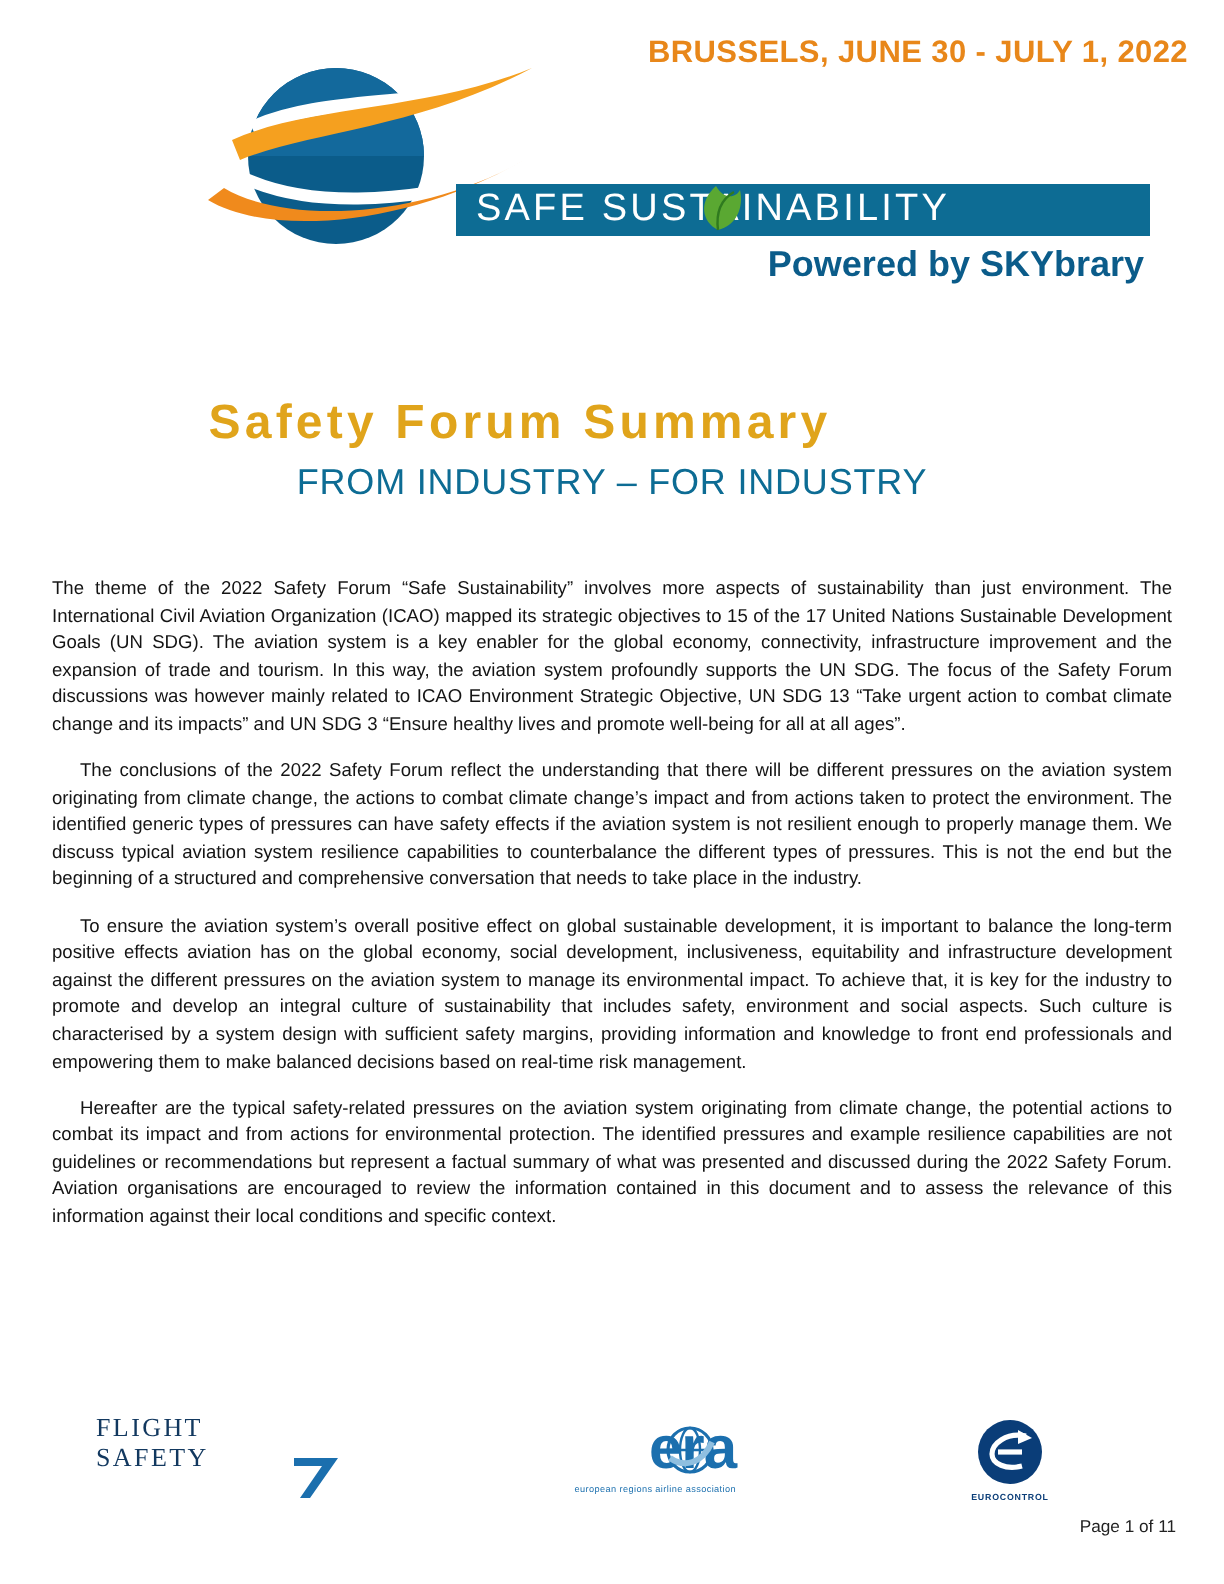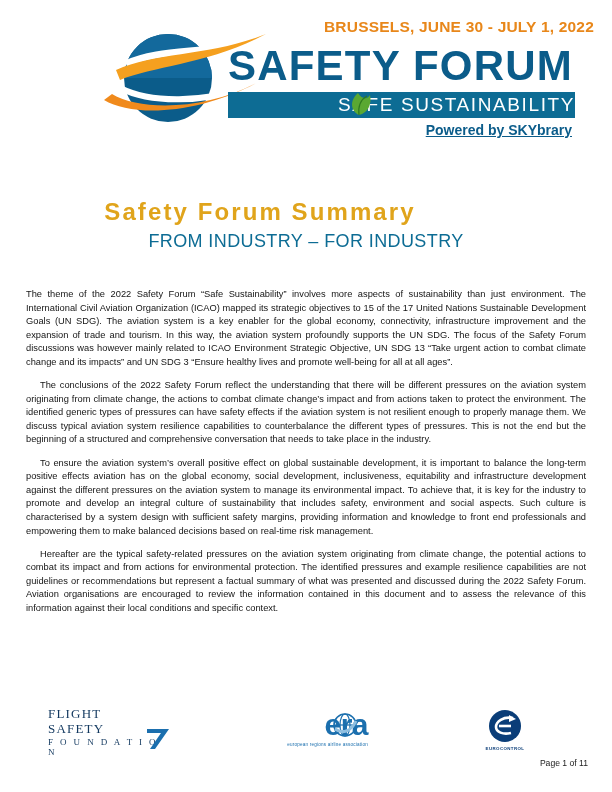--- a/index.html
+++ b/index.html
@@ -22,21 +22,20 @@
     box-sizing: border-box;
   }
 
   
   .banner {
     position: absolute;
     left: 0;
     top: 0;
     width: 612px;
     height: 160px;
-    text-align: right;
   }
   .banner-date {
     position: absolute;
     right: 18px;
     top: 18px;
     font-size: 15.5px;
     font-weight: bold;
     letter-spacing: 0.2px;
     color: #e8871a;
     font-family: "Liberation Sans", sans-serif;
@@ -84,25 +83,24 @@
     position: absolute;
     left: 344px;
     top: 88px;
     width: 30px;
     height: 30px;
   }
   .powered {
     position: absolute;
     right: 40px;
     top: 122px;
-    font-size: 14px;
+    font-size: 18px;
     font-weight: bold;
     color: #0b5c8a;
     white-space: nowrap;
-    text-decoration: underline;
   }
 
   
   .doc-title {
     position: absolute;
     left: 0;
     top: 198px;
     width: 520px;
     text-align: center;
     font-size: 24px;
@@ -242,21 +240,20 @@
         <path d="M34,52 a44,44 0 0 1 88,0 z" fill="#13699c"></path>
 
         <path d="M36,38 C70,22 120,28 150,16" stroke="#ffffff" stroke-width="7" fill="none"></path>
         <path d="M30,62 C62,78 112,76 160,62" stroke="#ffffff" stroke-width="6" fill="none"></path>
 
         <path d="M14,74 C44,92 112,88 172,54 C120,84 52,86 22,68 z" fill="#f08a1c"></path>
         <path d="M26,44 C66,26 122,30 176,8 C120,38 64,40 30,54 z" fill="#f5a01f"></path>
       </svg>
     </div>
 
-    <div class="title-safety">SAFETY FORUM</div>
 
     <div class="sub-band"></div>
     <div class="sub-band-text">SAFE SUSTAINABILITY</div>
 
     <div class="leaf">
       <svg width="30" height="30" viewBox="0 0 30 30">
         <path d="M15,27 C7,23 5,13 14,5 C18,12 24,11 26,7 C28,16 24,25 15,27 z" fill="#5aa832"></path>
         <path d="M15,27 C14,19 16,12 23,8" stroke="#2f7a1f" stroke-width="1.2" fill="none"></path>
       </svg>
     </div>
@@ -272,21 +269,20 @@
     <p class="indent">The conclusions of the 2022 Safety Forum reflect the understanding that there will be different pressures on the aviation system originating from climate change, the actions to combat climate change’s impact and from actions taken to protect the environment. The identified generic types of pressures can have safety effects if the aviation system is not resilient enough to properly manage them. We discuss typical aviation system resilience capabilities to counterbalance the different types of pressures. This is not the end but the beginning of a structured and comprehensive conversation that needs to take place in the industry.</p>
     <p class="indent">To ensure the aviation system’s overall positive effect on global sustainable development, it is important to balance the long-term positive effects aviation has on the global economy, social development, inclusiveness, equitability and infrastructure development against the different pressures on the aviation system to manage its environmental impact. To achieve that, it is key for the industry to promote and develop an integral culture of sustainability that includes safety, environment and social aspects. Such culture is characterised by a system design with sufficient safety margins, providing information and knowledge to front end professionals and empowering them to make balanced decisions based on real-time risk management.</p>
     <p class="indent">Hereafter are the typical safety-related pressures on the aviation system originating from climate change, the potential actions to combat its impact and from actions for environmental protection. The identified pressures and example resilience capabilities are not guidelines or recommendations but represent a factual summary of what was presented and discussed during the 2022 Safety Forum. Aviation organisations are encouraged to review the information contained in this document and to assess the relevance of this information against their local conditions and specific context.</p>
   </div>
 
   <div class="footer">
 
     <div class="fsf">
       <div class="fsf-line">FLIGHT</div>
       <div class="fsf-line">SAFETY</div>
-      <div class="fsf-found">F O U N D A T I O N</div>
       <div class="fsf-mark">
         <svg width="24" height="22" viewBox="0 0 24 22">
           <path d="M1,1 L23,1 L9,21 L4,21 L15,5 L1,5 z" fill="#1b6fae"></path>
         </svg>
       </div>
     </div>
 
     <div class="era">
       <div class="era-globe">
         <svg width="26" height="26" viewBox="0 0 26 26">

